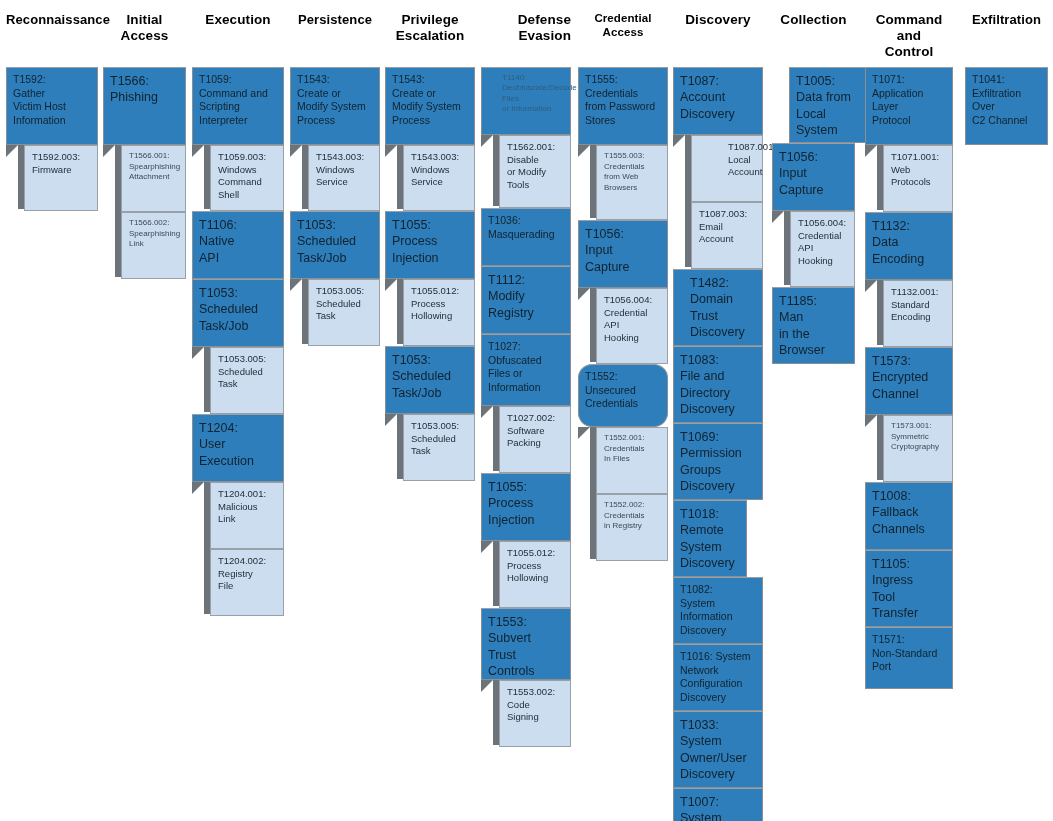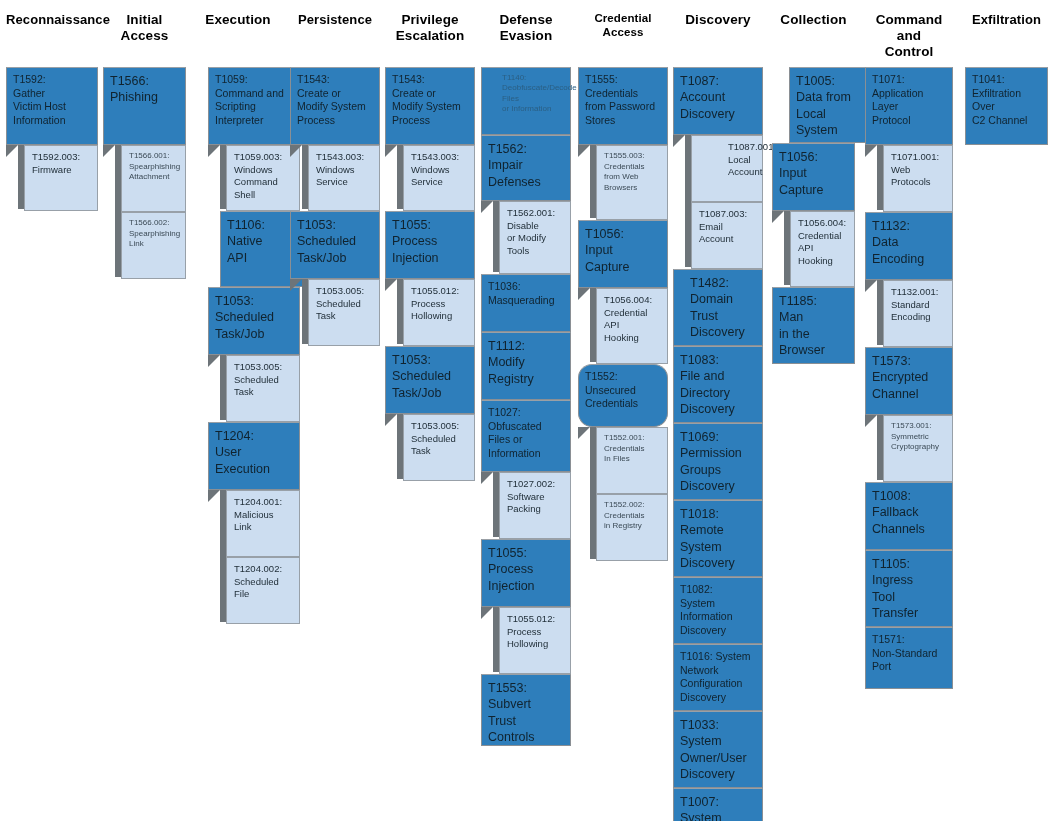--- a/index.html
+++ b/index.html
@@ -130,35 +130,35 @@
           <div class="subtech sz-sm" style="height: 67px; width: 65px;">T1566.001:
 Spearphishing
 Attachment</div>
           <div class="subtech sz-sm" style="height: 67px; width: 65px;">T1566.002:
 Spearphishing
 Link</div>
         </div>
       </div>
     </div>
     <div class="col-header sz-lg" style="left: 192px; width: 92px;">Execution</div>
-    <div class="column" style="left: 208px; width: 92px;">
+    <div class="column" style="left: 192px; width: 92px;">
       <div class="tech-group">
         <div class="technique sz-md" style="height: 78px; width: 92px;">T1059:
 Command and
 Scripting
 Interpreter</div>
         <div class="subs" style="width: 80px;">
           <div class="subtech sz-md" style="height: 66px; width: 74px;">T1059.003:
 Windows
 Command
 Shell</div>
         </div>
       </div>
       <div class="tech-group">
-        <div class="technique sz-lg" style="height: 76px; width: 92px; margin-left: 12px;">T1106:
+        <div class="technique sz-lg" style="height: 68px; width: 92px;">T1106:
 Native
 API</div>
       </div>
       <div class="tech-group">
         <div class="technique sz-lg" style="height: 68px; width: 92px;">T1053:
 Scheduled
 Task/Job</div>
         <div class="subs" style="width: 80px;">
           <div class="subtech sz-md" style="height: 67px; width: 74px;">T1053.005:
 Scheduled
@@ -167,21 +167,21 @@
       </div>
       <div class="tech-group">
         <div class="technique sz-lg" style="height: 68px; width: 92px;">T1204:
 User
 Execution</div>
         <div class="subs" style="width: 80px;">
           <div class="subtech sz-md" style="height: 67px; width: 74px;">T1204.001:
 Malicious
 Link</div>
           <div class="subtech sz-md" style="height: 67px; width: 74px;">T1204.002:
-Scheduled
+Registry
 File</div>
         </div>
       </div>
     </div>
     <div class="col-header sz-sm" style="left: 290px; width: 90px;">Persistence</div>
     <div class="column" style="left: 290px; width: 90px;">
       <div class="tech-group">
         <div class="technique sz-md" style="height: 78px; width: 90px;">T1543:
 Create or
 Modify System
@@ -231,33 +231,30 @@
         <div class="technique sz-lg" style="height: 68px; width: 90px;">T1053:
 Scheduled
 Task/Job</div>
         <div class="subs" style="width: 78px;">
           <div class="subtech sz-md" style="height: 67px; width: 72px;">T1053.005:
 Scheduled
 Task</div>
         </div>
       </div>
     </div>
-    <div class="col-header sz-lg" style="left: 481px; width: 90px;">Defense
+    <div class="col-header sz-lg" style="left: 481px; width: 90px; text-align: right;">Defense
 Evasion</div>
     <div class="column" style="left: 481px; width: 90px;">
       <div class="tech-group">
         <div class="technique sz-sm" style="height: 68px; width: 90px; padding-left: 20px;">T1140:
 Deobfuscate/Decode
 Files
 or Information</div>
       </div>
       <div class="tech-group">
-        <div class="technique sz-lg" style="height: 66px; width: 90px;">T1562:
-Impair
-Defenses</div>
         <div class="subs" style="width: 78px;">
           <div class="subtech sz-md" style="height: 73px; width: 72px;">T1562.001:
 Disable
 or Modify
 Tools</div>
         </div>
       </div>
       <div class="tech-group">
         <div class="technique sz-md" style="height: 58px; width: 90px;">T1036:
 Masquerading</div>
@@ -286,20 +283,25 @@
           <div class="subtech sz-md" style="height: 67px; width: 72px;">T1055.012:
 Process
 Hollowing</div>
         </div>
       </div>
       <div class="tech-group">
         <div class="technique sz-lg" style="height: 72px; width: 90px;">T1553:
 Subvert
 Trust
 Controls</div>
+        <div class="subs" style="width: 78px;">
+          <div class="subtech sz-md" style="height: 67px; width: 72px;">T1553.002:
+Code
+Signing</div>
+        </div>
       </div>
     </div>
     <div class="col-header sz-md" style="left: 578px; width: 90px;">Credential
 Access</div>
     <div class="column" style="left: 578px; width: 90px;">
       <div class="tech-group">
         <div class="technique sz-md" style="height: 78px; width: 90px;">T1555:
 Credentials
 from Password
 Stores</div>
@@ -362,21 +364,21 @@
 Directory
 Discovery</div>
       </div>
       <div class="tech-group">
         <div class="technique sz-lg" style="height: 77px; width: 90px;">T1069:
 Permission
 Groups
 Discovery</div>
       </div>
       <div class="tech-group">
-        <div class="technique sz-lg" style="height: 77px; width: 90px;">T1018:
+        <div class="technique sz-lg" style="height: 77px; width: 74px;">T1018:
 Remote
 System
 Discovery</div>
       </div>
       <div class="tech-group">
         <div class="technique sz-md" style="height: 67px; width: 90px;">T1082:
 System
 Information
 Discovery</div>
       </div>

